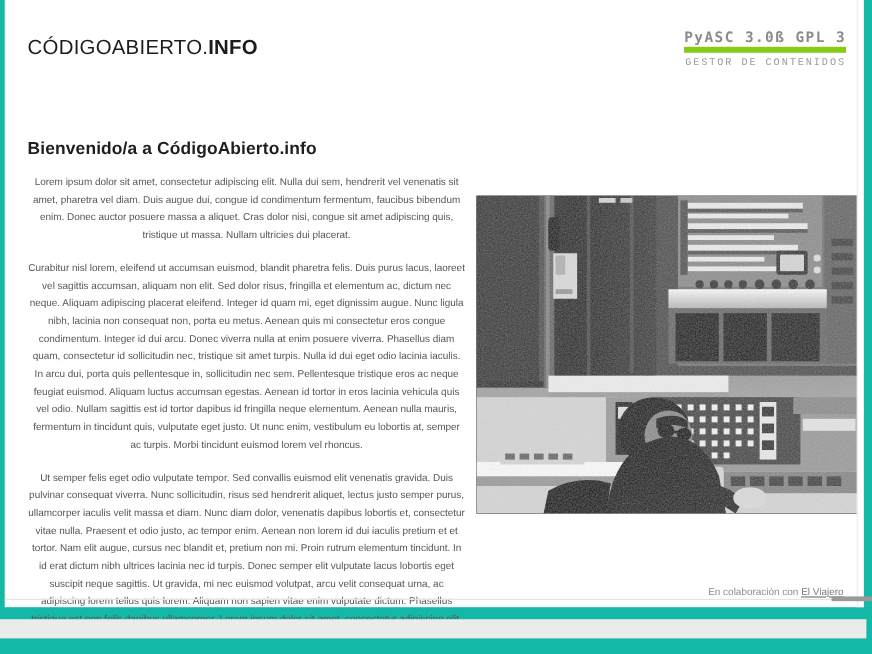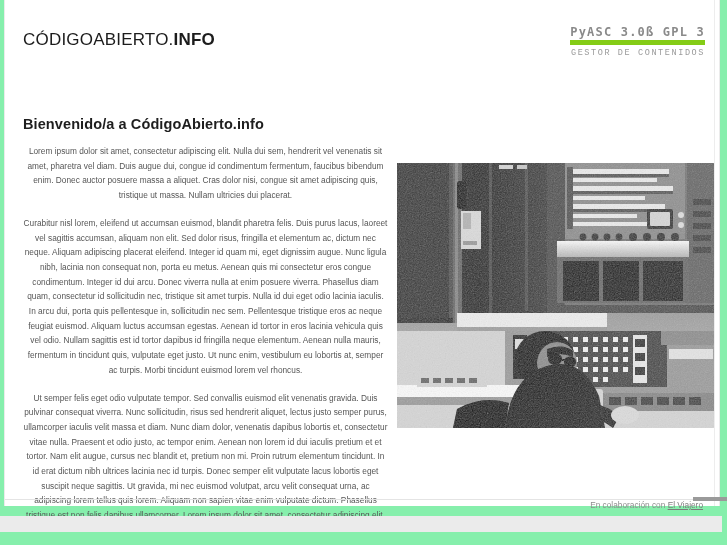--- a/index.html
+++ b/index.html
@@ -8,21 +8,21 @@
     width: 727px; height: 545px;
     background: #ffffff;
     font-family: "Liberation Sans", sans-serif;
     overflow: hidden;
   }
 
   #page {
     position: relative;
     width: 727px;
     height: 545px;
-    background: #86efac;
+    background: #14b8a6;
     padding-left: 44px;
   }
 
   
   .canvas {
     position: absolute;
     left: 4px;
     top: 0px;
     width: 716px;
     height: 506px;
@@ -181,21 +181,21 @@
     position: absolute;
     left: 5px;
     top: 499px;
     width: 714px;
     height: 1px;
     background: #e4e4e4;
   }
   .collab {
     position: absolute;
     right: 16px;
-    top: 500px;
+    top: 488px;
     font-size: 8.3px;
     color: #8d8d8d;
     white-space: nowrap;
   }
   .collab a {
     color: #7b7b7b;
     text-decoration: underline;
   }
   .bottom-band {
     position: absolute;

